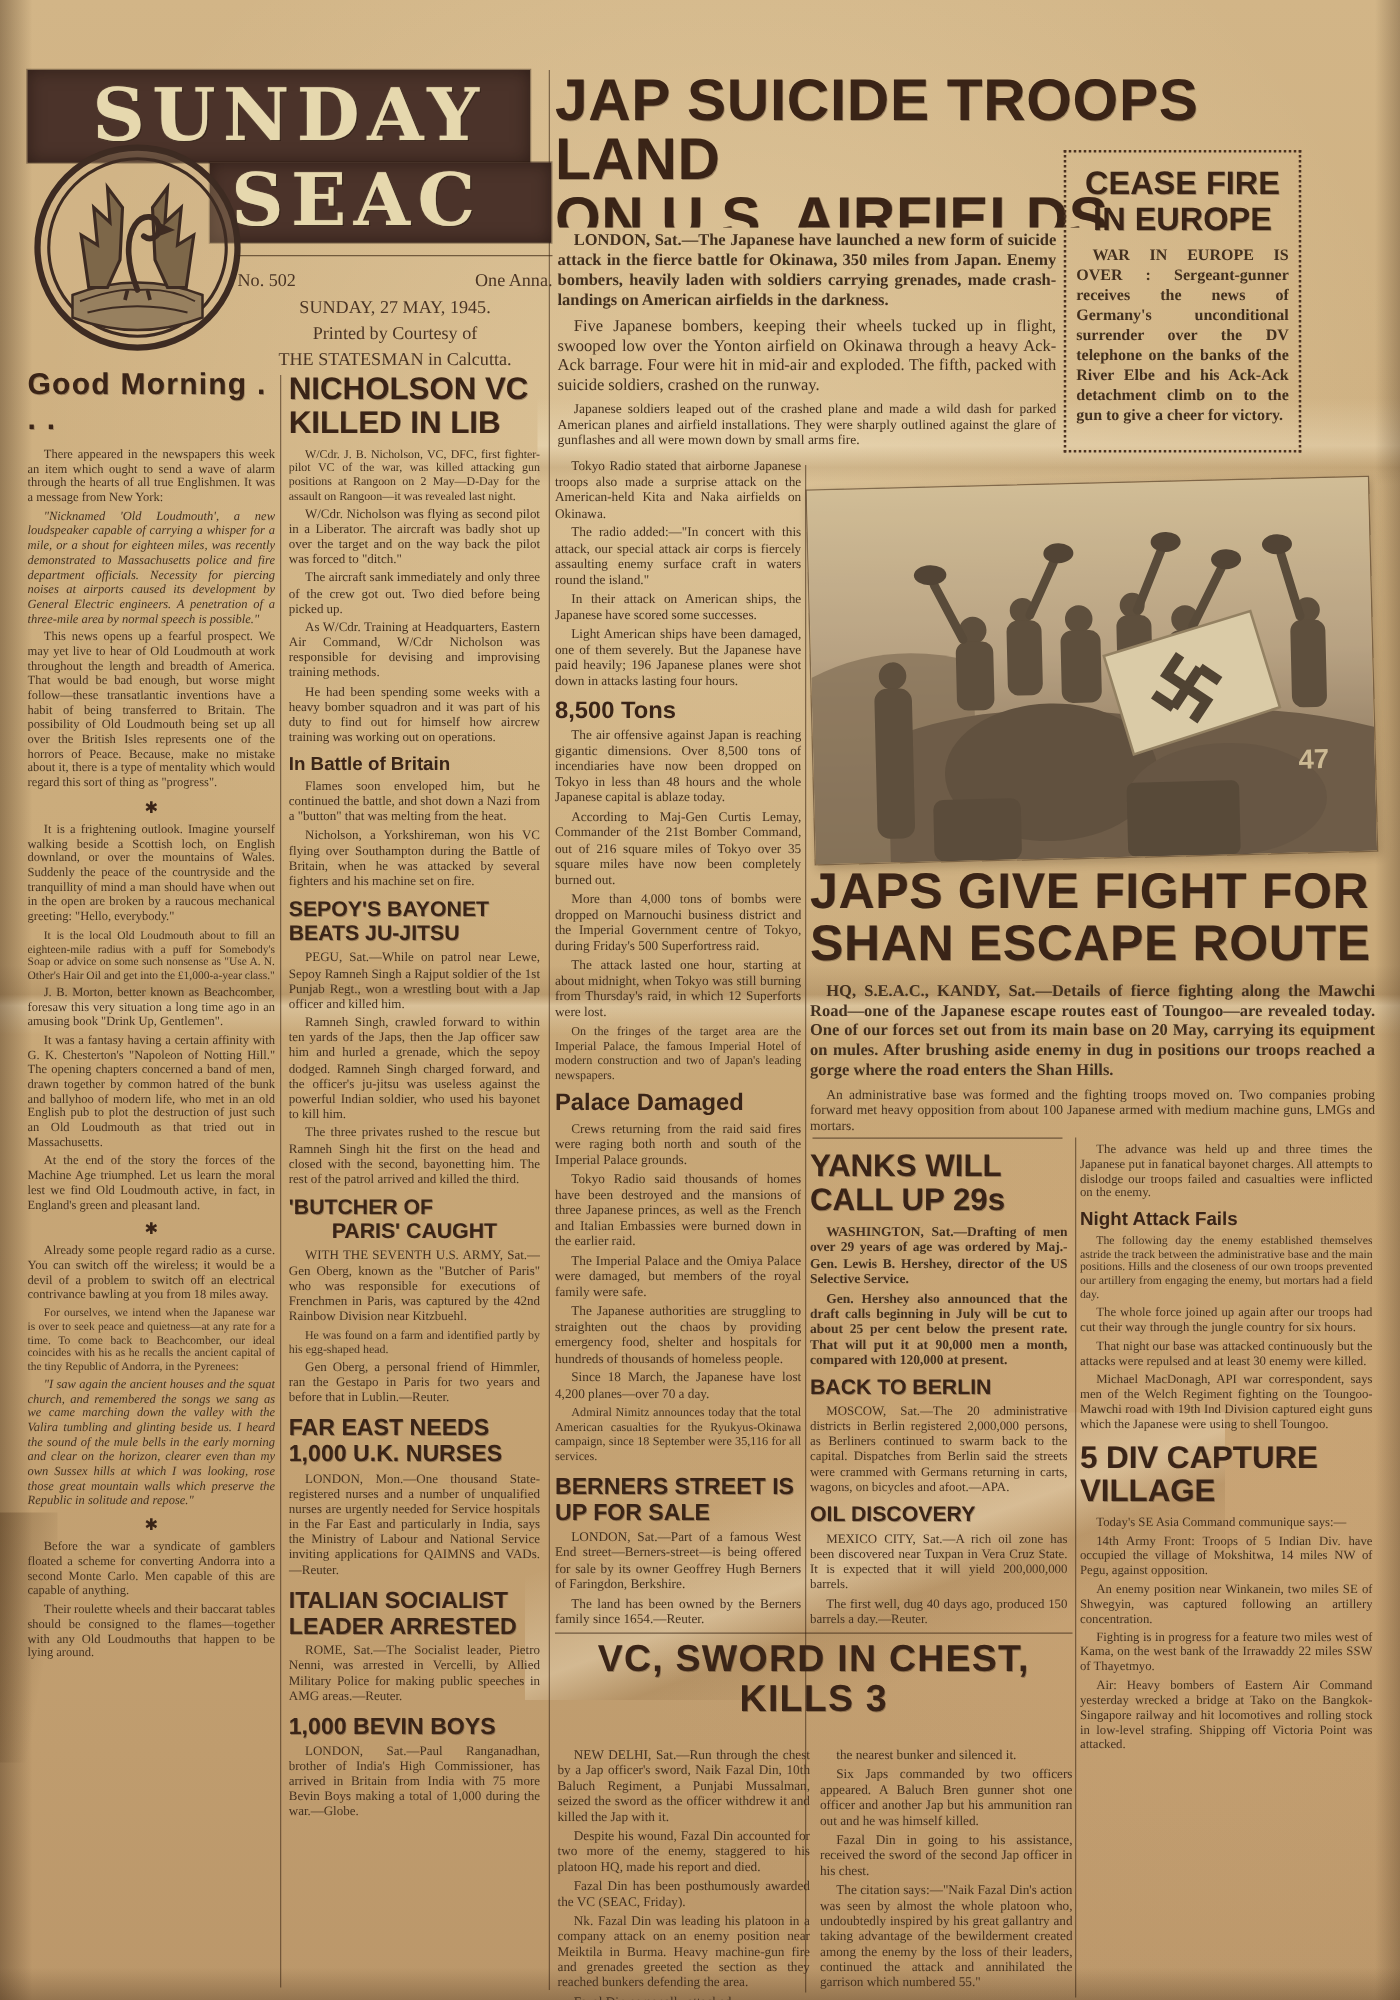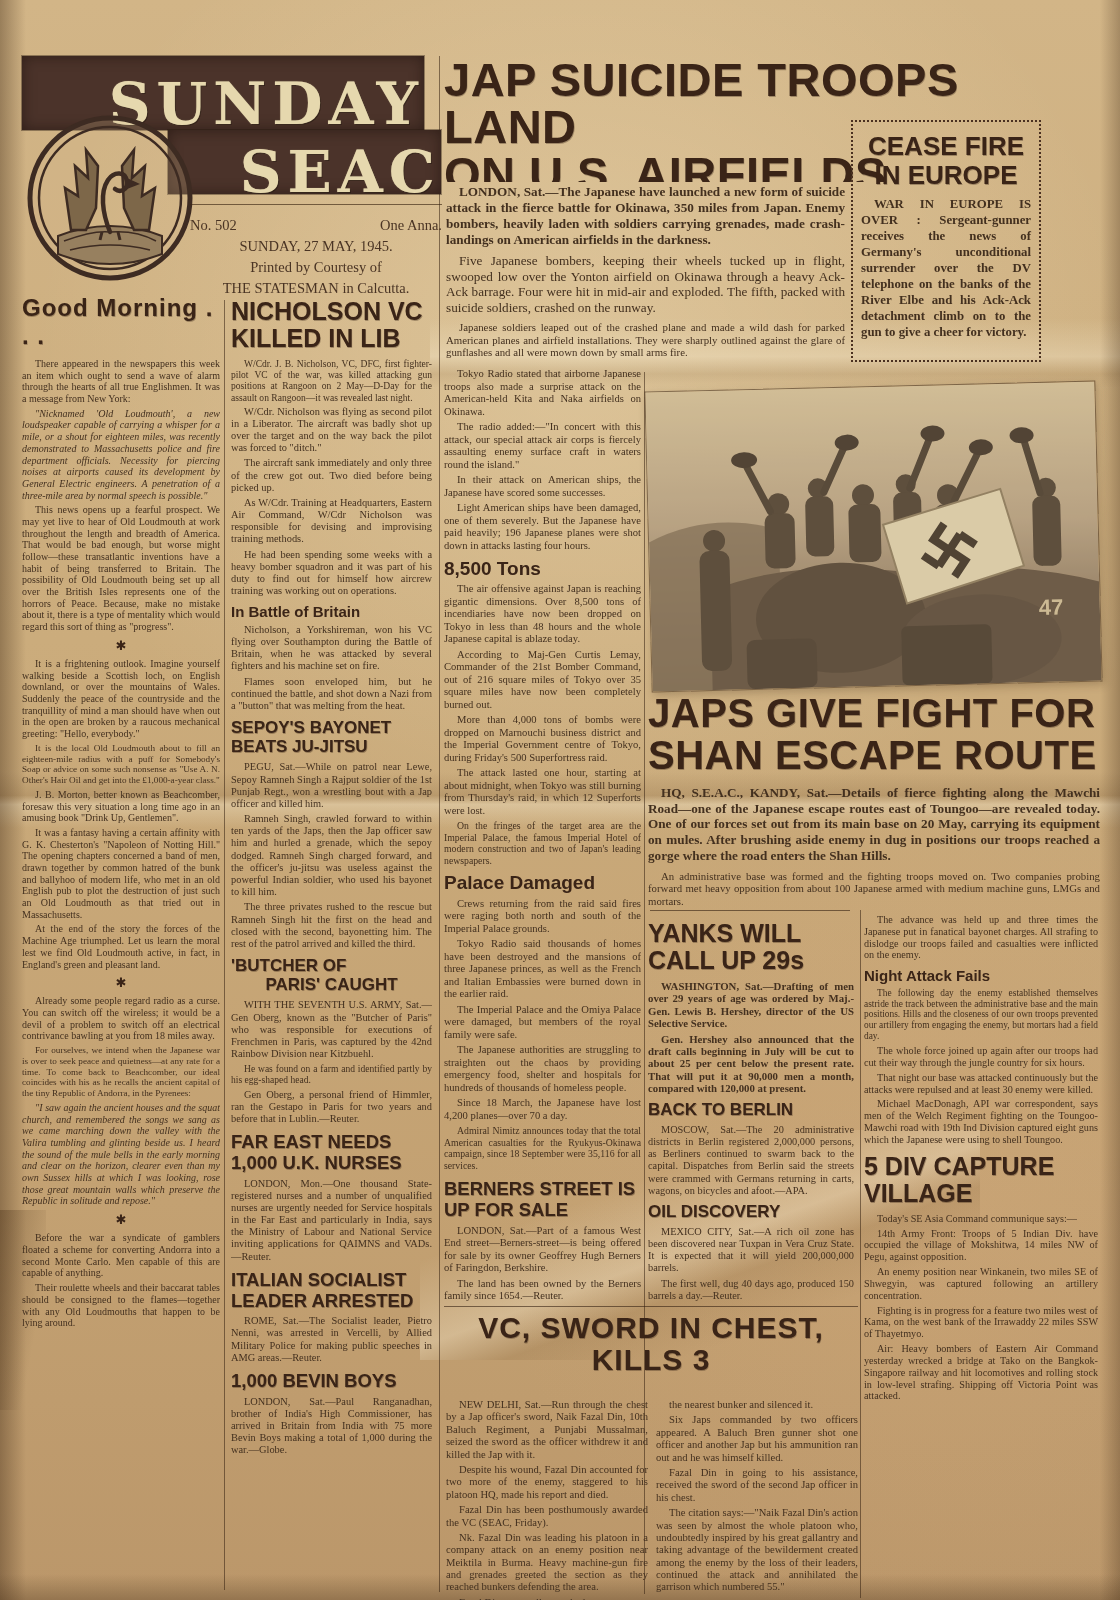--- a/index.html
+++ b/index.html
@@ -27,22 +27,22 @@
     background:linear-gradient(100deg,rgba(70,45,20,.35),rgba(70,45,20,0) 70%);}
   
   .rule-v{position:absolute;width:1px;background:rgba(52,32,16,.55);}
   .rule-h{position:absolute;height:1px;background:rgba(52,32,16,.60);}
   
   .masthead{position:absolute;left:22px;top:50px;width:414px;height:246px;}
   .mast-bar{position:absolute;background:#4b332a;box-shadow:0 0 0 1px rgba(40,24,14,.4), inset 0 0 14px rgba(20,10,5,.5);}
   .mast-bar1{left:0;top:6px;width:402px;height:74px;}
   .mast-bar2{left:146px;top:80px;width:256px;height:64px;padding-left:17px;}
   .mast-bar span{display:block;color:#e6d8ae;font-family:"DejaVu Serif","Liberation Serif",serif;
-    font-weight:bold;font-size:58px;line-height:66px;letter-spacing:6px;text-align:right;
-    text-shadow:0 0 1px rgba(230,216,174,.6), 1px 1px 0 rgba(20,10,5,.45);margin-top:12px;}
+    font-weight:bold;font-size:58px;line-height:66px;letter-spacing:6px;text-align:left;
+    text-shadow:0 0 1px rgba(230,216,174,.6), 1px 1px 0 rgba(20,10,5,.45);}
   .mast-bar1 span{padding-left:52px;line-height:72px;}
   .mast-bar2 span{line-height:60px;}
   .mast-logo{position:absolute;left:2px;top:58px;width:172px;height:176px;}
   .mast-info{position:absolute;left:168px;top:154px;width:252px;font-size:14.5px;color:#4a3424;line-height:21px;}
   .mast-info .mrule{height:1px;background:rgba(60,38,18,.65);margin-bottom:10px;}
   .mast-info .row1{display:flex;justify-content:space-between;}
   .mast-info .ctr{text-align:center;}
   
   .head{font-family:"Liberation Sans","DejaVu Sans",sans-serif;font-weight:700;color:#3a2417;margin:0;
     text-shadow:.6px .6px 0 rgba(58,36,23,.35);}
@@ -174,22 +174,22 @@
         <span>NICHOLSON VC</span>
         <span>KILLED IN LIB</span>
       </h2>
       <div class="body">
           <p class="small">W/Cdr. J. B. Nicholson, VC, DFC, first fighter-pilot VC of the war, was killed attacking gun positions at Rangoon on 2 May—D-Day for the assault on Rangoon—it was revealed last night.</p>
           <p>W/Cdr. Nicholson was flying as second pilot in a Liberator. The aircraft was badly shot up over the target and on the way back the pilot was forced to "ditch."</p>
           <p>The aircraft sank immediately and only three of the crew got out. Two died before being picked up.</p>
           <p>As W/Cdr. Training at Headquarters, Eastern Air Command, W/Cdr Nicholson was responsible for devising and improvising training methods.</p>
           <p>He had been spending some weeks with a heavy bomber squadron and it was part of his duty to find out for himself how aircrew training was working out on operations.</p>
           <h3 class="subhead">In Battle of Britain</h3>
+          <p>Flames soon enveloped him, but he continued the battle, and shot down a Nazi from a "button" that was melting from the heat.</p>
           <p>Nicholson, a Yorkshireman, won his VC flying over Southampton during the Battle of Britain, when he was attacked by several fighters and his machine set on fire.</p>
-          <p>Flames soon enveloped him, but he continued the battle, and shot down a Nazi from a "button" that was melting from the heat.</p>
         </div>
     </div>
     <div class="art">
       <h2 class="head h-md">
         <span>SEPOY'S BAYONET</span>
         <span>BEATS JU-JITSU</span>
       </h2>
       <div class="body">
           <p>PEGU, Sat.—While on patrol near Lewe, Sepoy Ramneh Singh a Rajput soldier of the 1st Punjab Regt., won a wrestling bout with a Jap officer and killed him.</p>
           <p>Ramneh Singh, crawled forward to within ten yards of the Japs, then the Jap officer saw him and hurled a grenade, which the sepoy dodged. Ramneh Singh charged forward, and the officer's ju-jitsu was useless against the powerful Indian soldier, who used his bayonet to kill him.</p>
@@ -387,21 +387,21 @@
       <h2 class="head h-md">OIL DISCOVERY</h2>
       <div class="body">
           <p>MEXICO CITY, Sat.—A rich oil zone has been discovered near Tuxpan in Vera Cruz State. It is expected that it will yield 200,000,000 barrels.</p>
           <p>The first well, dug 40 days ago, produced 150 barrels a day.—Reuter.</p>
         </div>
     </div>
   </section>
 
   <section class="col-right">
     <div class="body">
-        <p>The advance was held up and three times the Japanese put in fanatical bayonet charges. All strafing to dislodge our troops failed and casualties were inflicted on the enemy.</p>
+        <p>The advance was held up and three times the Japanese put in fanatical bayonet charges. All attempts to dislodge our troops failed and casualties were inflicted on the enemy.</p>
         <h3 class="subhead">Night Attack Fails</h3>
         <p class="small">The following day the enemy established themselves astride the track between the administrative base and the main positions. Hills and the closeness of our own troops prevented our artillery from engaging the enemy, but mortars had a field day.</p>
         <p>The whole force joined up again after our troops had cut their way through the jungle country for six hours.</p>
         <p>That night our base was attacked continuously but the attacks were repulsed and at least 30 enemy were killed.</p>
         <p>Michael MacDonagh, API war correspondent, says men of the Welch Regiment fighting on the Toungoo-Mawchi road with 19th Ind Division captured eight guns which the Japanese were using to shell Toungoo.</p>
       </div>
     <div class="art2" style="margin-top:7px;">
       <h2 class="head h-col">
         <span>5 DIV CAPTURE</span>
         <span>VILLAGE</span>

